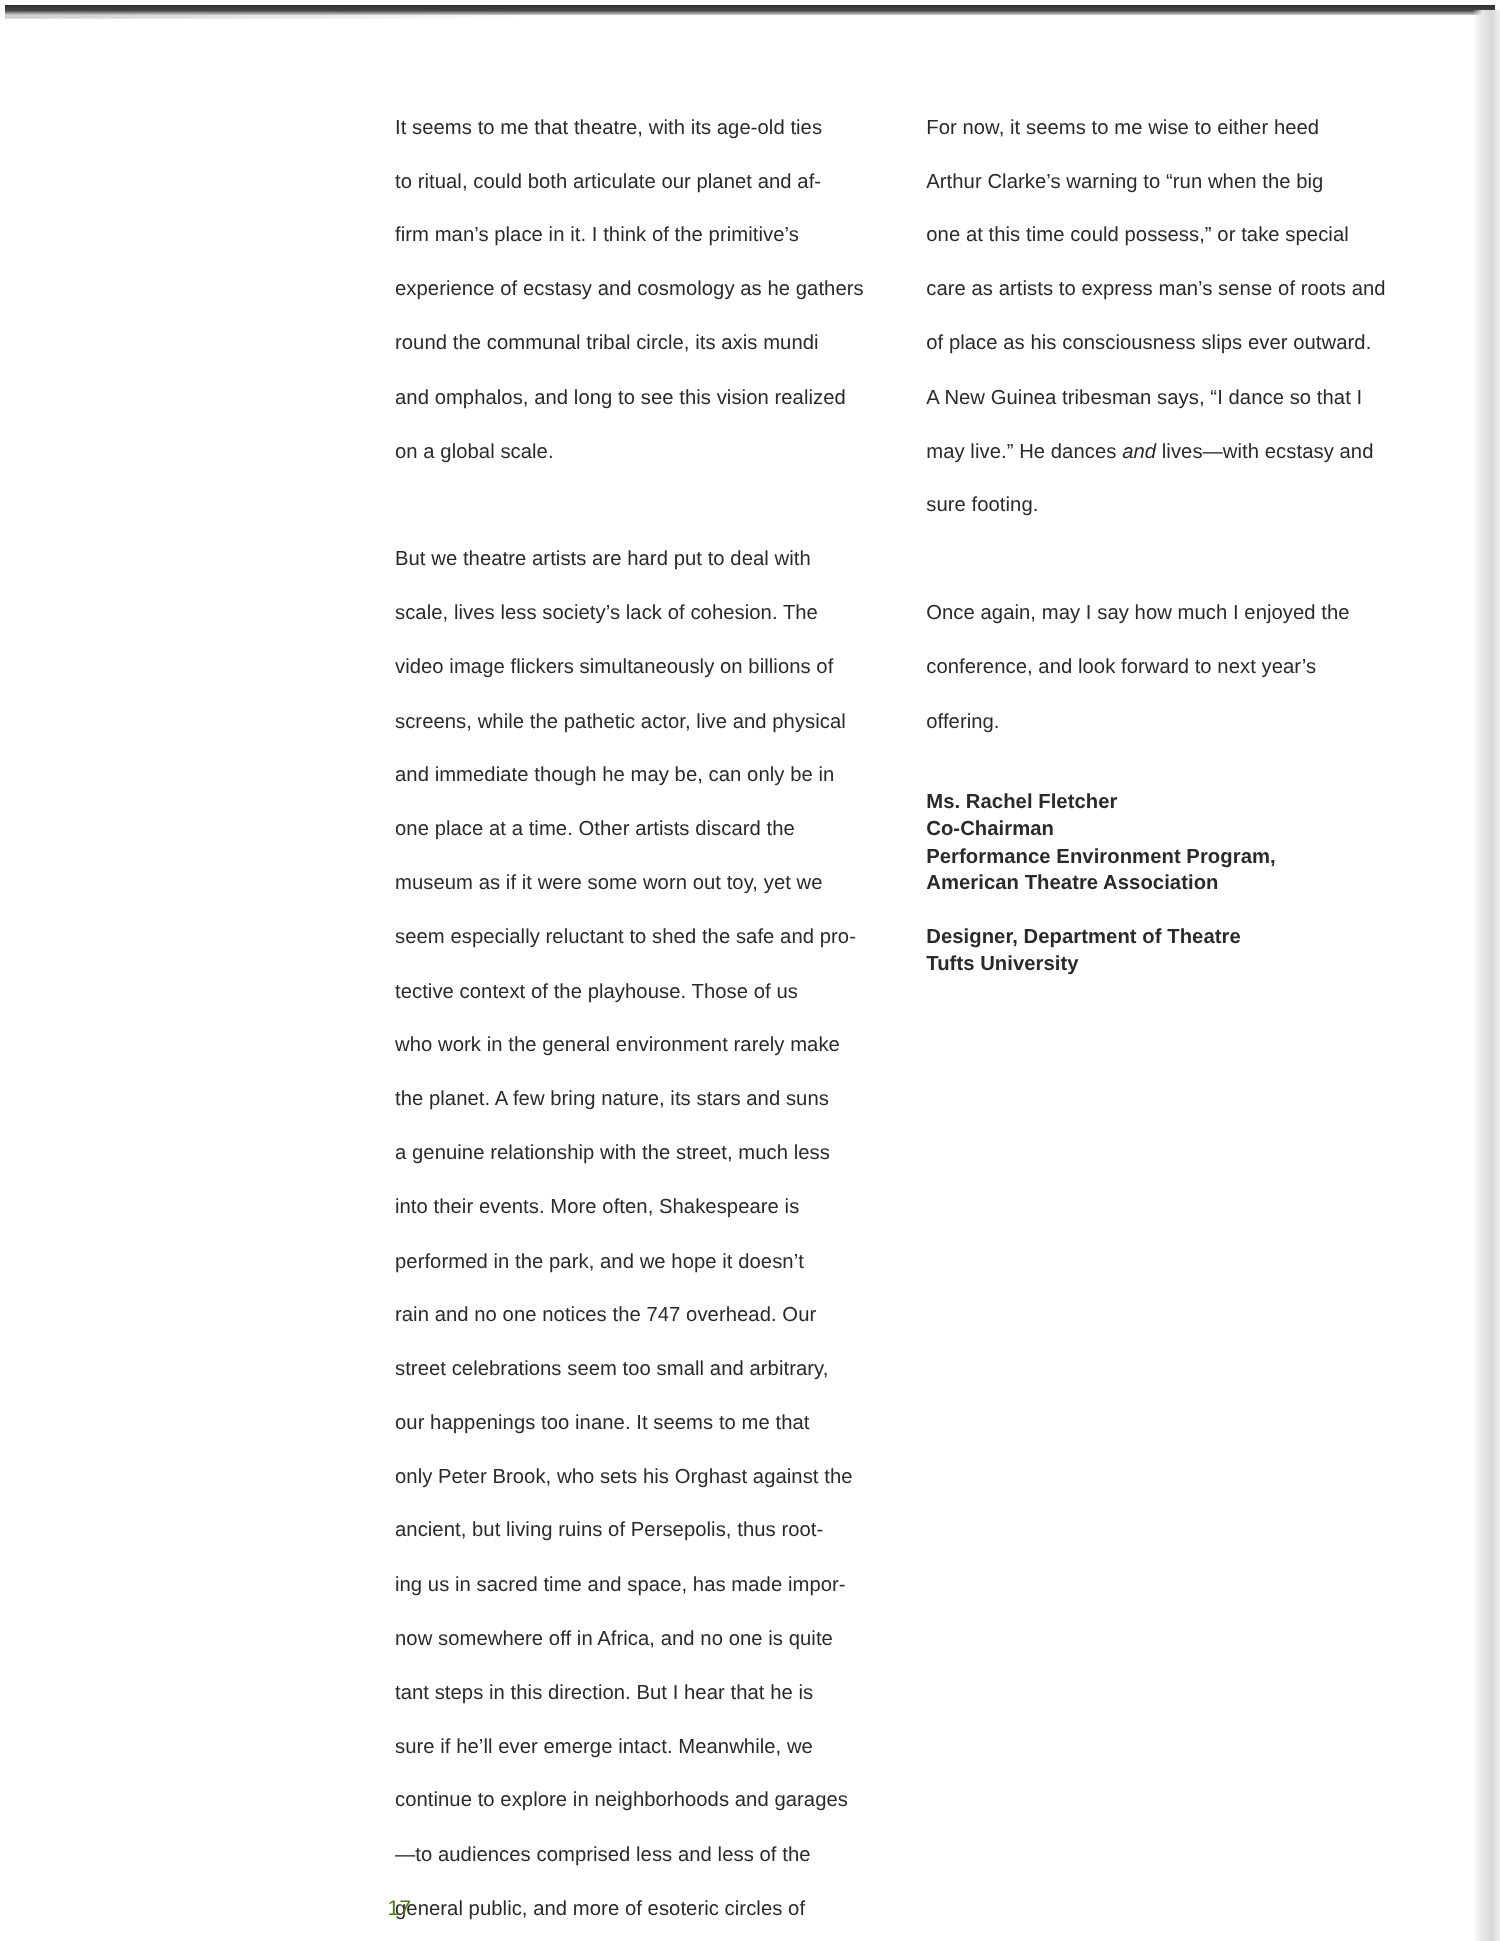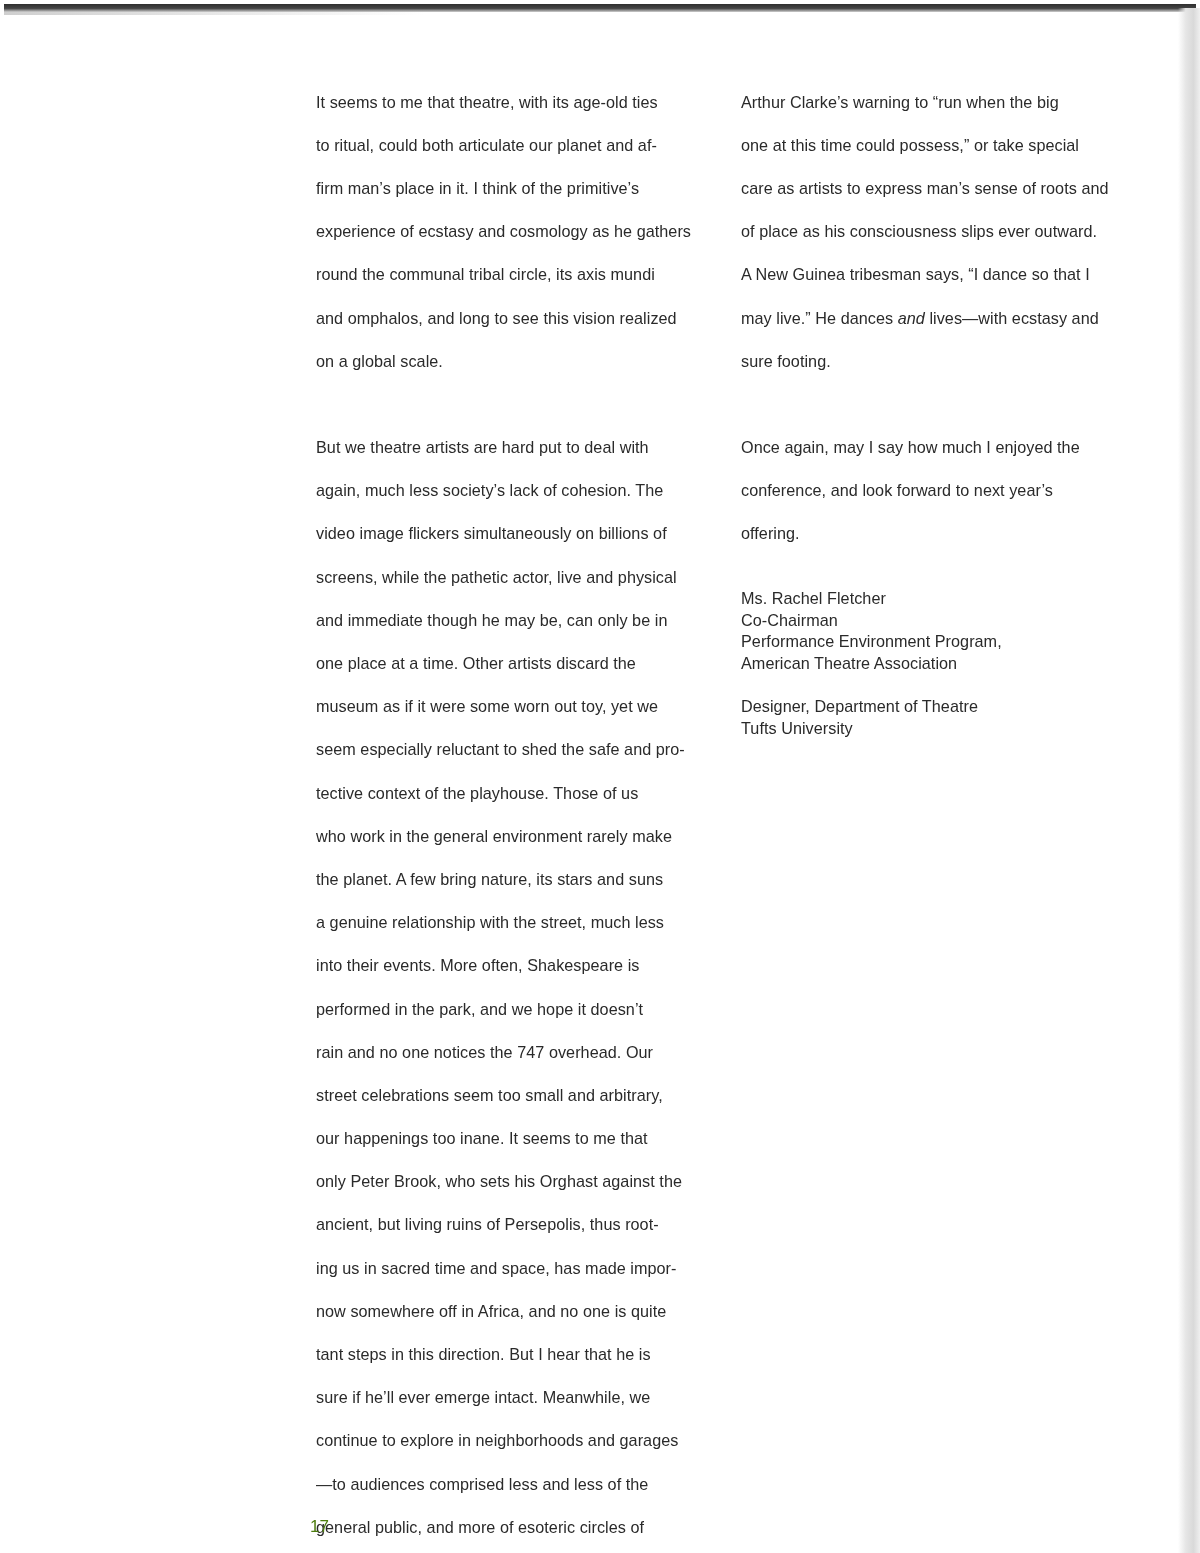--- a/index.html
+++ b/index.html
@@ -22,21 +22,21 @@
       background: linear-gradient(to right, rgba(255,255,255,0) 0%, #e6e6e6 35%, #d9d9d9 70%, #efefef 100%);
     }
     .column {
       position: absolute; top: 70px;
       font-size: 16.2px; line-height: 21.6px; letter-spacing: 0.05px;
     }
     .col-left { left: 316px; width: 410px; }
     .col-right { left: 741px; width: 410px; }
     .para { margin: 0 0 21.6px 0; white-space: pre-line; }
     .line { display: block; white-space: nowrap; }
-    .sig { margin: 0 0 21.6px 0; }
+    .sig { margin: 0 0 21.6px 0; font-weight: bold; }
     .page-number {
       position: absolute; left: 310px; top: 1517px;
       font-size: 17px; color: #4d7c0f;
     }
     em { font-style: italic; }
   </style>
 </head>
 <body>
 
 <div class="top-bar"></div>
@@ -47,21 +47,21 @@
     <span class="line">It seems to me that theatre, with its age-old ties</span>
     <span class="line">to ritual, could both articulate our planet and af-</span>
     <span class="line">firm man’s place in it.  I think of the primitive’s</span>
     <span class="line">experience of ecstasy and cosmology as he gathers</span>
     <span class="line">round the communal tribal circle, its axis mundi</span>
     <span class="line">and omphalos, and long to see this vision realized</span>
     <span class="line">on a global scale.</span>
   </p>
   <p class="para">
     <span class="line">But we theatre artists are hard put to deal with</span>
-    <span class="line">again, much less society’s lack of cohesion.  The</span>
+    <span class="line">scale, lives less society’s lack of cohesion.  The</span>
     <span class="line">video image flickers simultaneously on billions of</span>
     <span class="line">screens, while the pathetic actor, live and physical</span>
     <span class="line">and immediate though he may be, can only be in</span>
     <span class="line">one place at a time.  Other artists discard the</span>
     <span class="line">museum as if it were some worn out toy, yet we</span>
     <span class="line">seem especially reluctant to shed the safe and pro-</span>
     <span class="line">tective context of the playhouse.  Those of us</span>
     <span class="line">who work in the general environment rarely make</span>
     <span class="line">the planet.  A few bring nature, its stars and suns</span>
     <span class="line">a genuine relationship with the street, much less</span>
@@ -79,20 +79,21 @@
     <span class="line">continue to explore in neighborhoods and garages</span>
     <span class="line">—to audiences comprised less and less of the</span>
     <span class="line">general public, and more of esoteric circles of</span>
     
   </p>
 
 </div>
 
 <div class="column col-right">
   <p class="para">
+    <span class="line">For now, it seems to me wise to either heed</span>
     <span class="line">Arthur Clarke’s warning to “run when the big</span>
     <span class="line">one at this time could possess,” or take special</span>
     <span class="line">care as artists to express man’s sense of roots and</span>
     <span class="line">of place as his consciousness slips ever outward.</span>
     <span class="line">A New Guinea tribesman says, “I dance so that I</span>
     <span class="line"><span>may live.”  He dances </span><em>and</em><span> lives—with ecstasy and</span></span>
     <span class="line">sure footing.</span>
   </p>
   <p class="para">
     <span class="line">Once again, may I say how much I enjoyed the</span>

